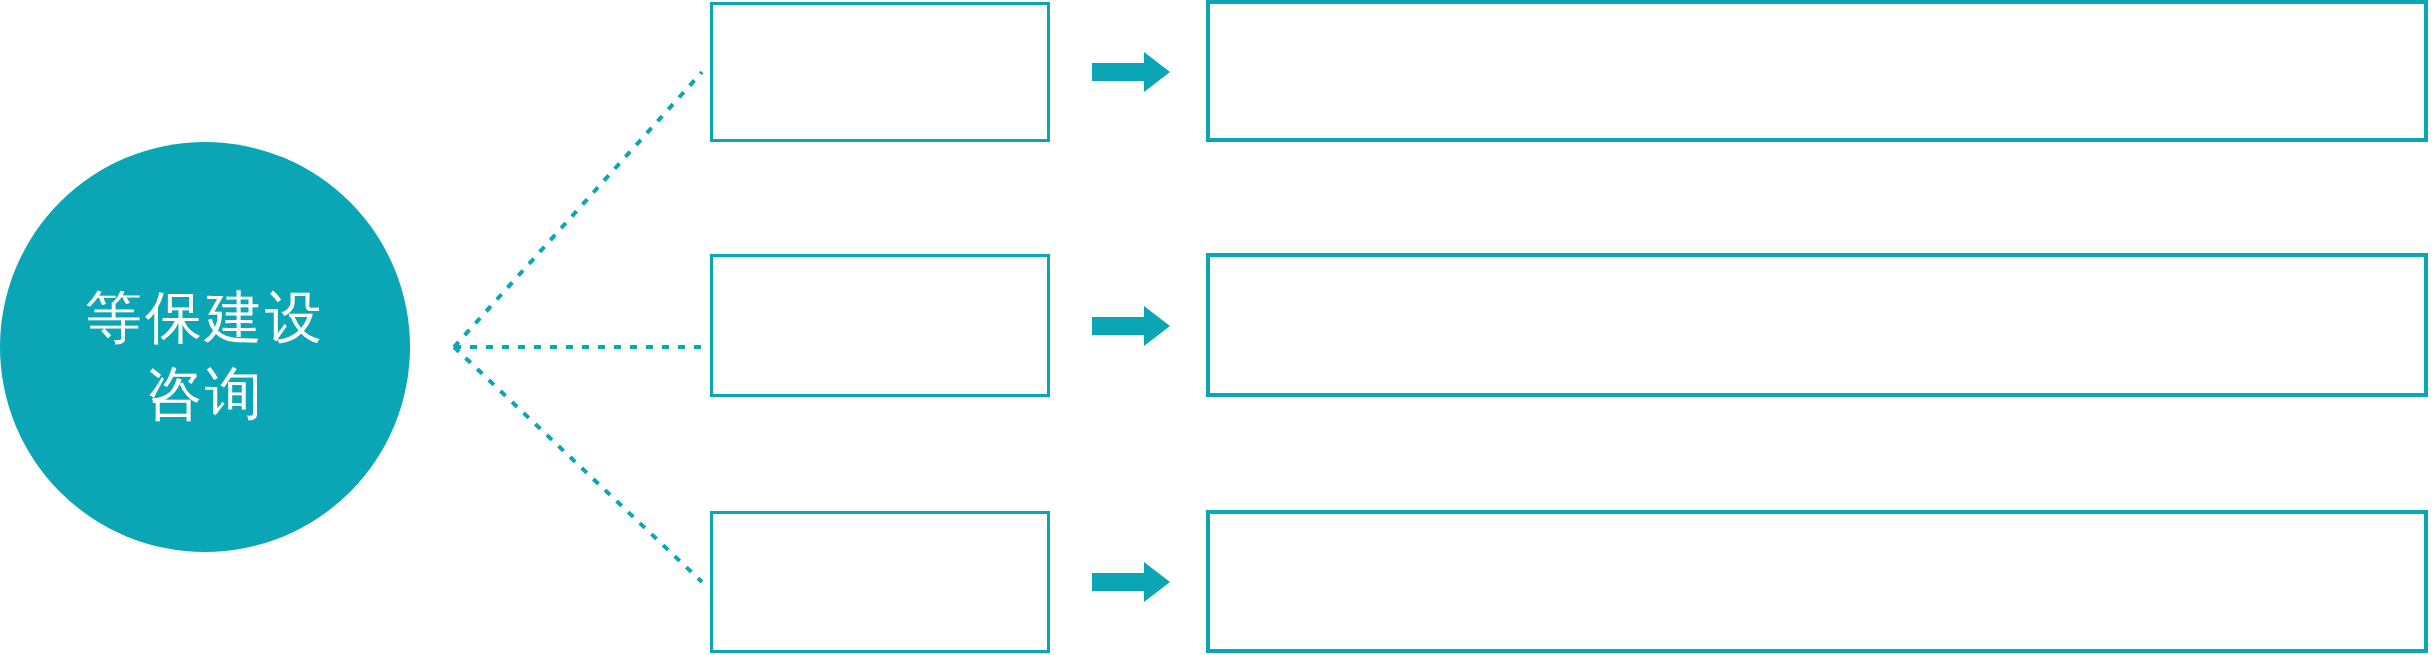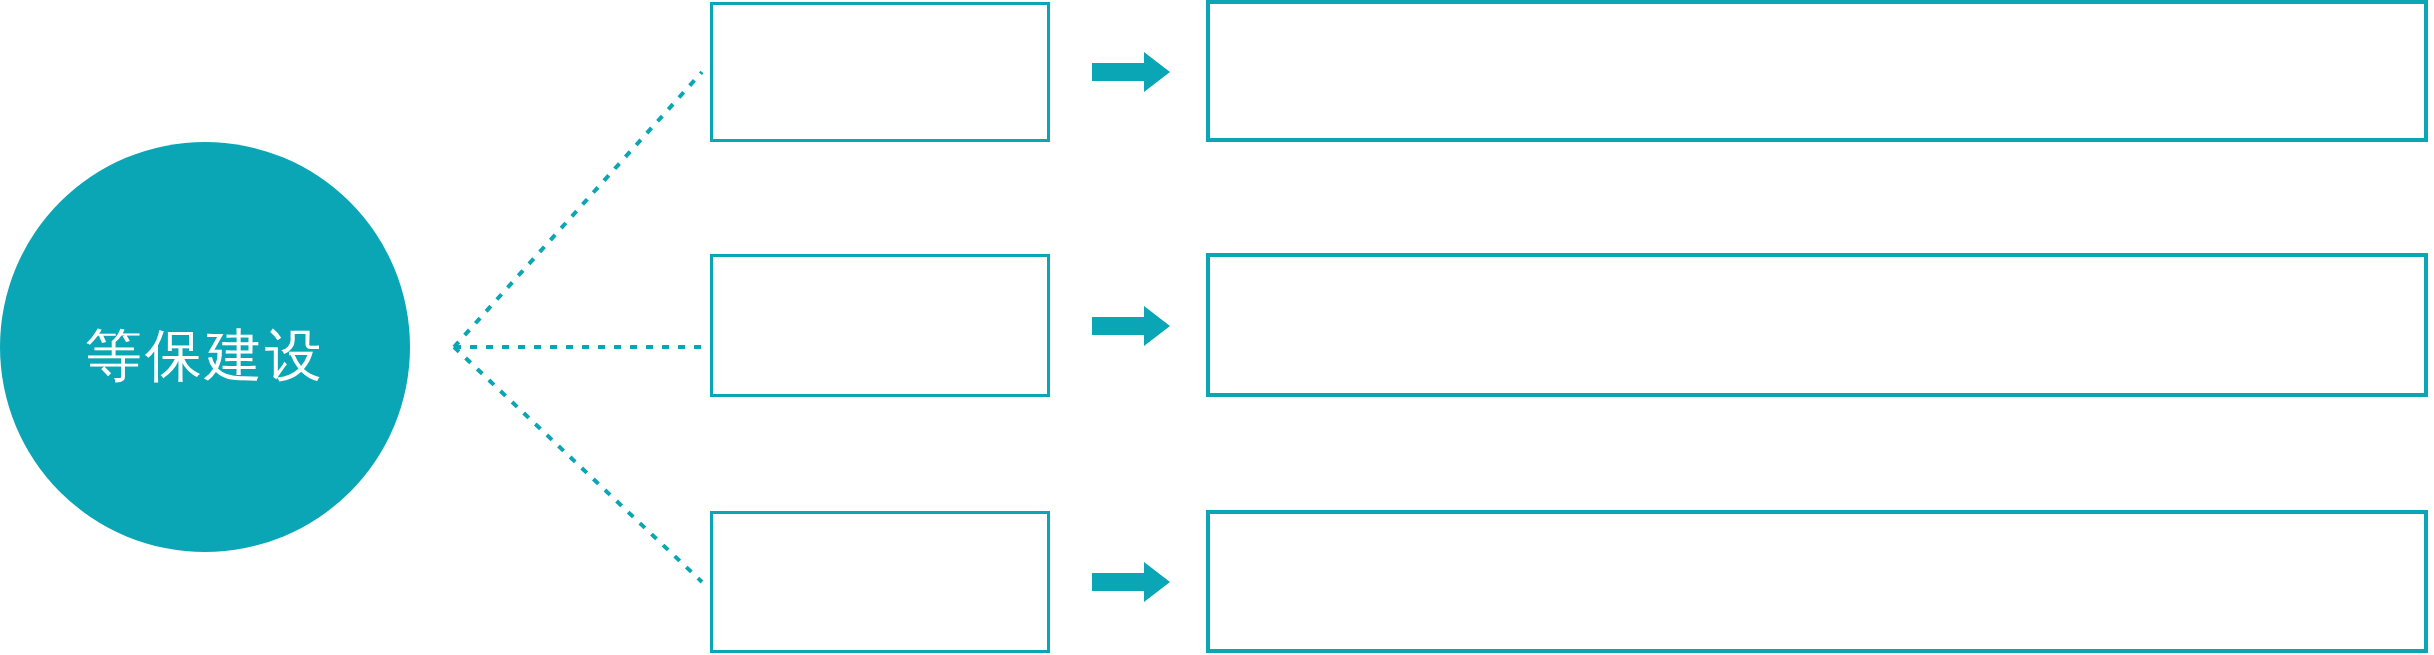--- a/index.html
+++ b/index.html
@@ -70,20 +70,21 @@
 
   <svg class="connectors" viewBox="0 0 2434 655" aria-hidden="true">
     <line x1="454" y1="347" x2="702" y2="72"></line>
     <line x1="454" y1="347" x2="702" y2="347"></line>
     <line x1="454" y1="347" x2="702" y2="582"></line>
   </svg>
 
   <div class="topic-circle">
     <div class="topic-circle-label">
       <span class="line">等保建设</span>
+      <span class="line">咨询</span>
     </div>
   </div>
 
   <div class="small-box r1">
     <span class="box-label"></span>
   </div>
   <svg class="arrow r1" viewBox="0 0 78 40" aria-hidden="true">
     <polygon points="0,11 52,11 52,0 78,20 52,40 52,29 0,29"></polygon>
   </svg>
   <div class="large-box r1">

